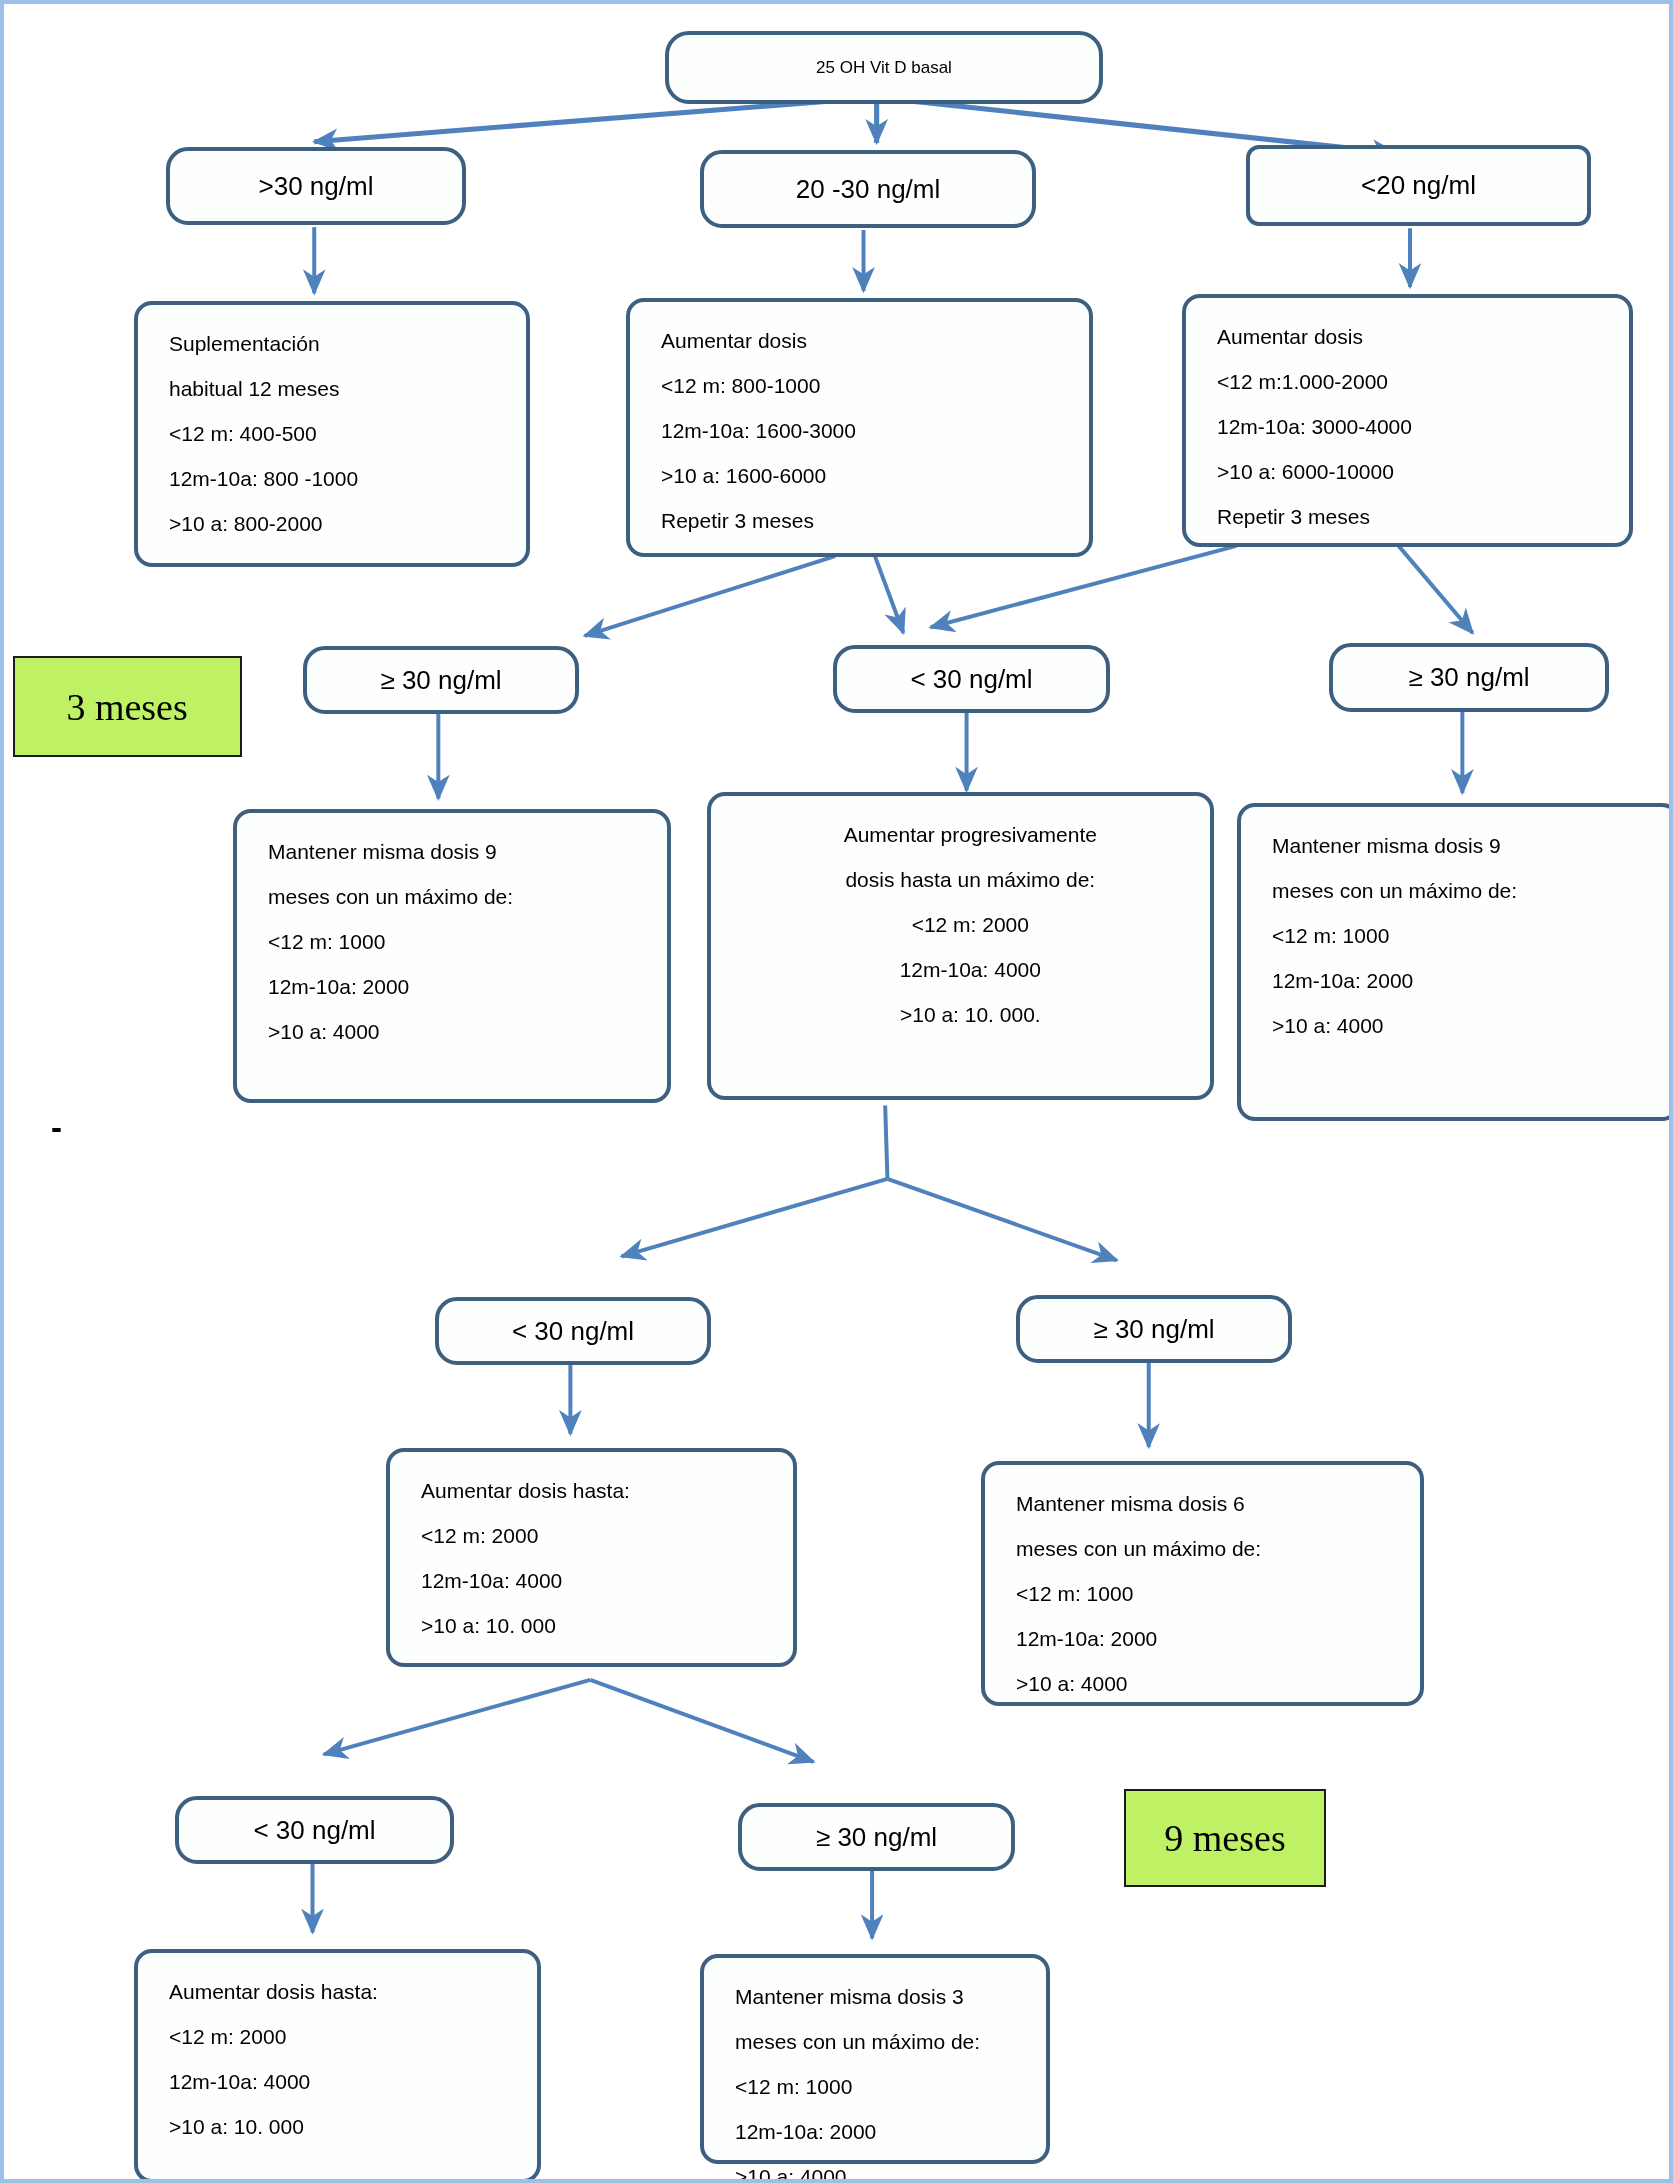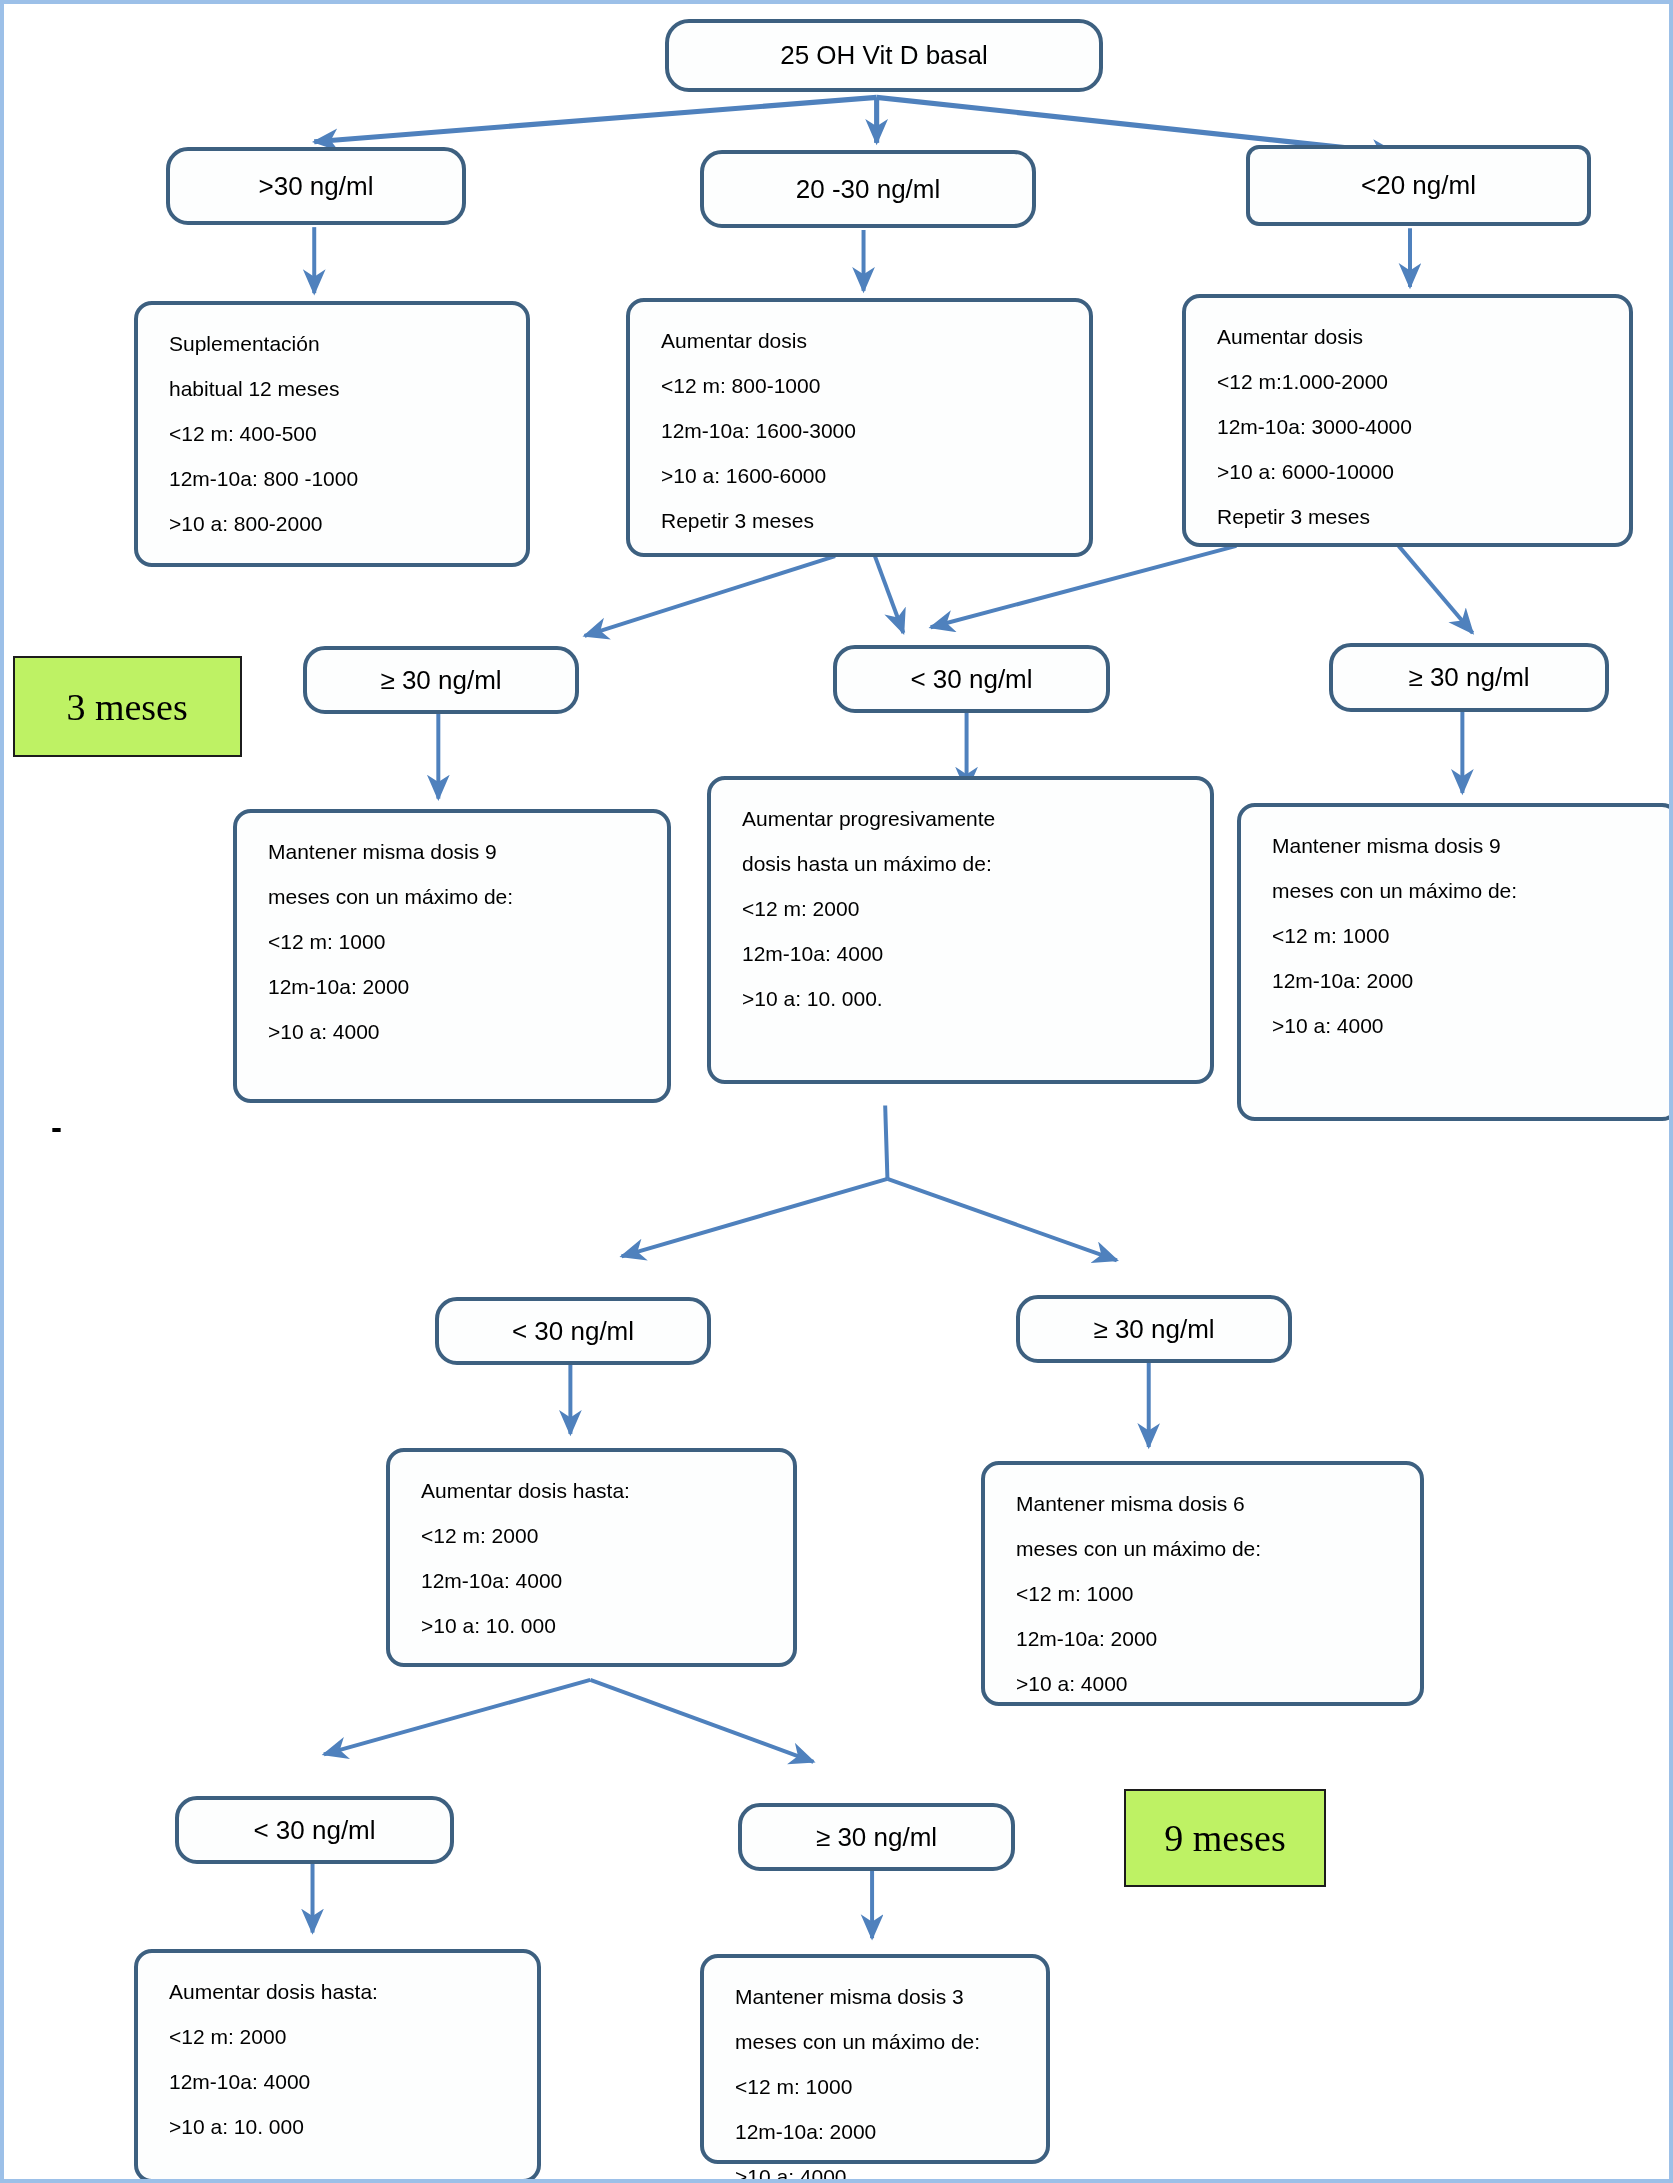--- a/index.html
+++ b/index.html
@@ -29,21 +29,21 @@
     position:absolute;
     box-sizing:border-box;
     background:#fdfefe;
     border:4.6px solid #3D6080;
     border-radius:22px;
     display:flex;align-items:center;justify-content:center;
     font-size:26px;
     text-align:center;
     padding:12px;
   }
-  .title-box{font-size:26px;display:flex;align-items:center;justify-content:center;padding:0;white-space:normal;border-radius:24px;}
+  .title-box{font-size:17px;display:flex;align-items:center;justify-content:center;padding:0;white-space:normal;border-radius:24px;margin-top:12px;}
   .label-box{
     position:absolute;
     box-sizing:border-box;
     background:#bef264;
     border:2.3px solid #1c1c1c;
     display:flex;align-items:center;justify-content:center;
     font-family:"Liberation Serif", serif;
     font-size:38px;
     text-align:center;
   }
@@ -124,21 +124,21 @@
   <div class="label-box" style="left:8.6px;top:652px;width:229px;height:101px;">3 meses</div>
   <div class="decision" style="left:299px;top:642px;width:276px;height:68px;">≥ 30 ng/ml</div>
   <div class="decision" style="left:829px;top:641px;width:277px;height:68px;">&lt; 30 ng/ml</div>
   <div class="decision" style="left:1325px;top:639px;width:280px;height:69px;">≥ 30 ng/ml</div>
 
   <div class="node" style="left:229px;top:805px;width:438px;height:294px;">Mantener misma dosis 9
 meses con un máximo de:
 &lt;12 m: 1000
 12m-10a: 2000
 &gt;10 a: 4000</div>
-  <div class="node" style="left:703px;top:772px;width:507px;height:308px;">Aumentar  progresivamente
+  <div class="node" style="left:703px;top:788px;width:507px;height:308px;text-align:center;">Aumentar  progresivamente
 dosis hasta un máximo de:
 &lt;12 m: 2000
 12m-10a: 4000
 &gt;10 a: 10. 000.</div>
   <div class="node" style="left:1233px;top:799px;width:443px;height:318px;">Mantener misma dosis 9
 meses con un máximo de:
 &lt;12 m: 1000
 12m-10a: 2000
 &gt;10 a: 4000</div>
 

